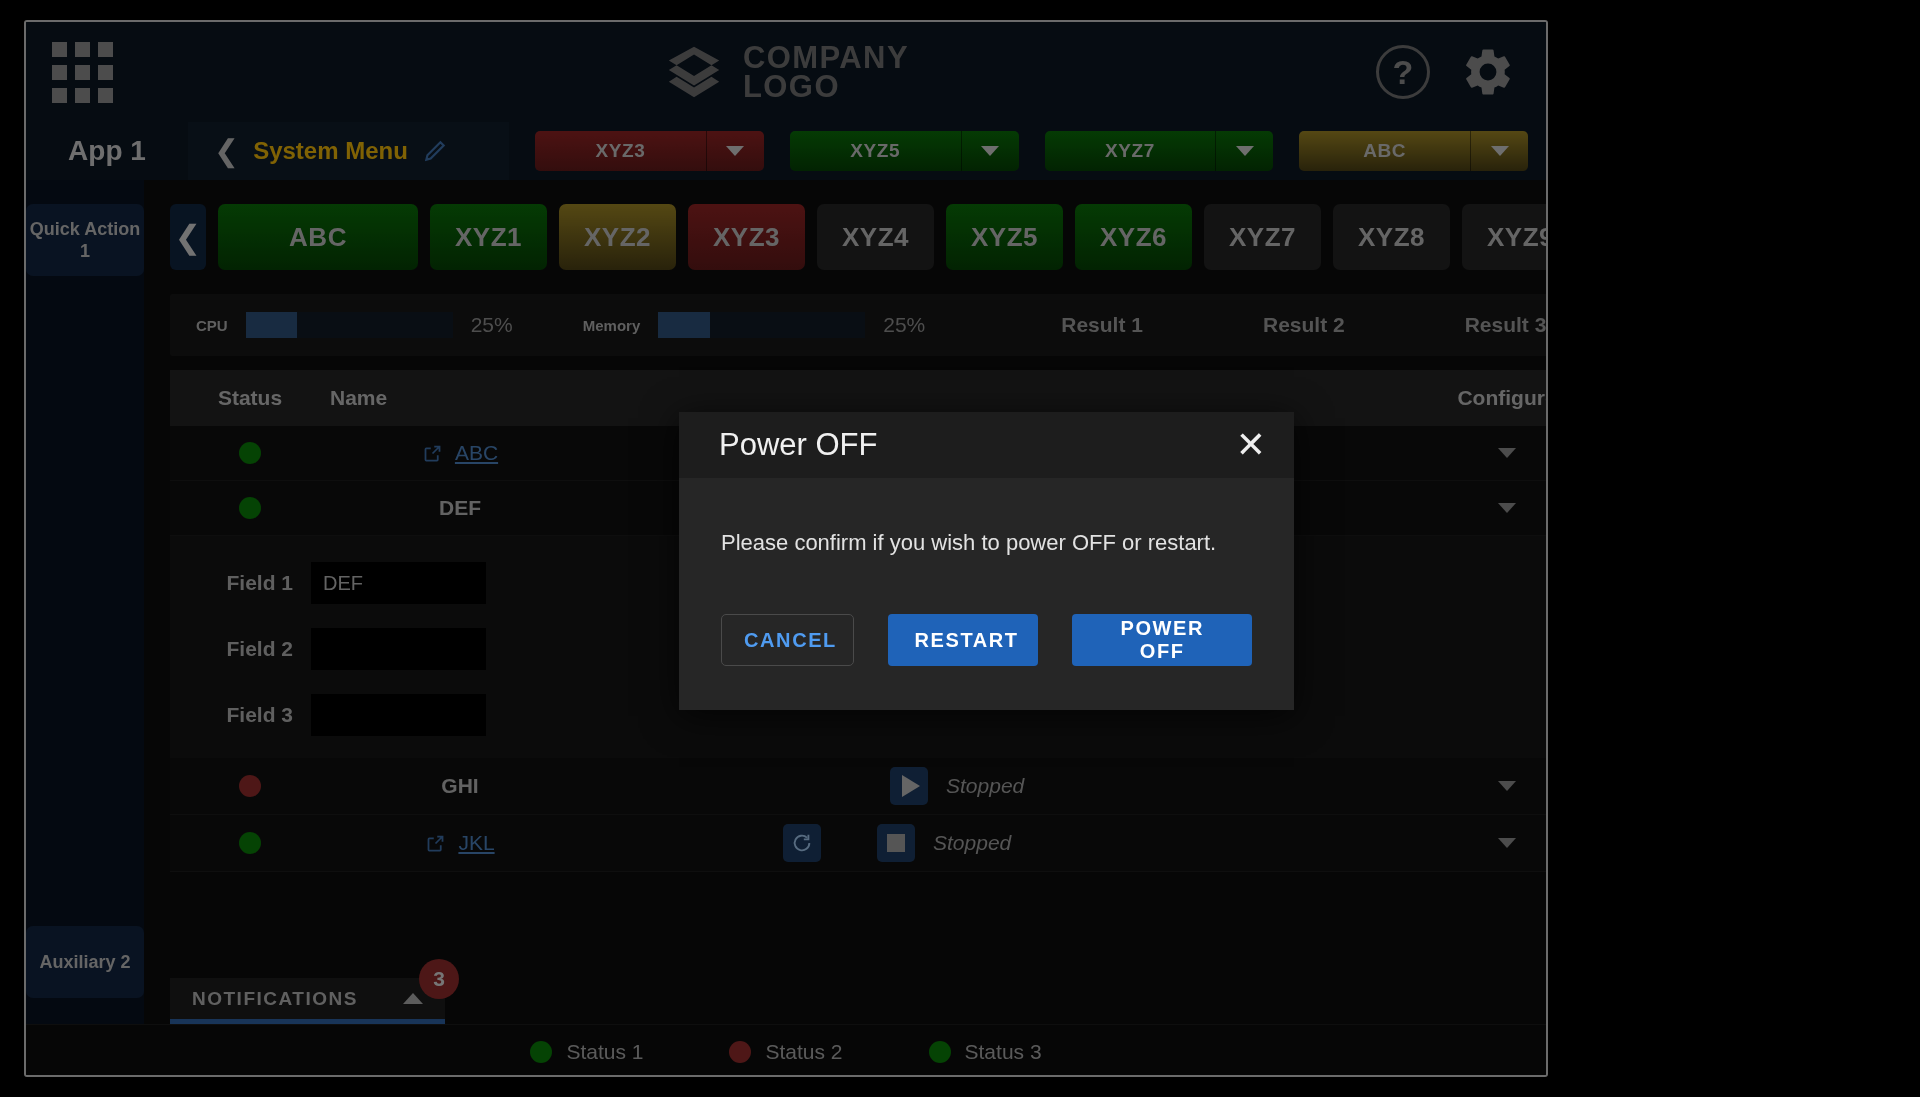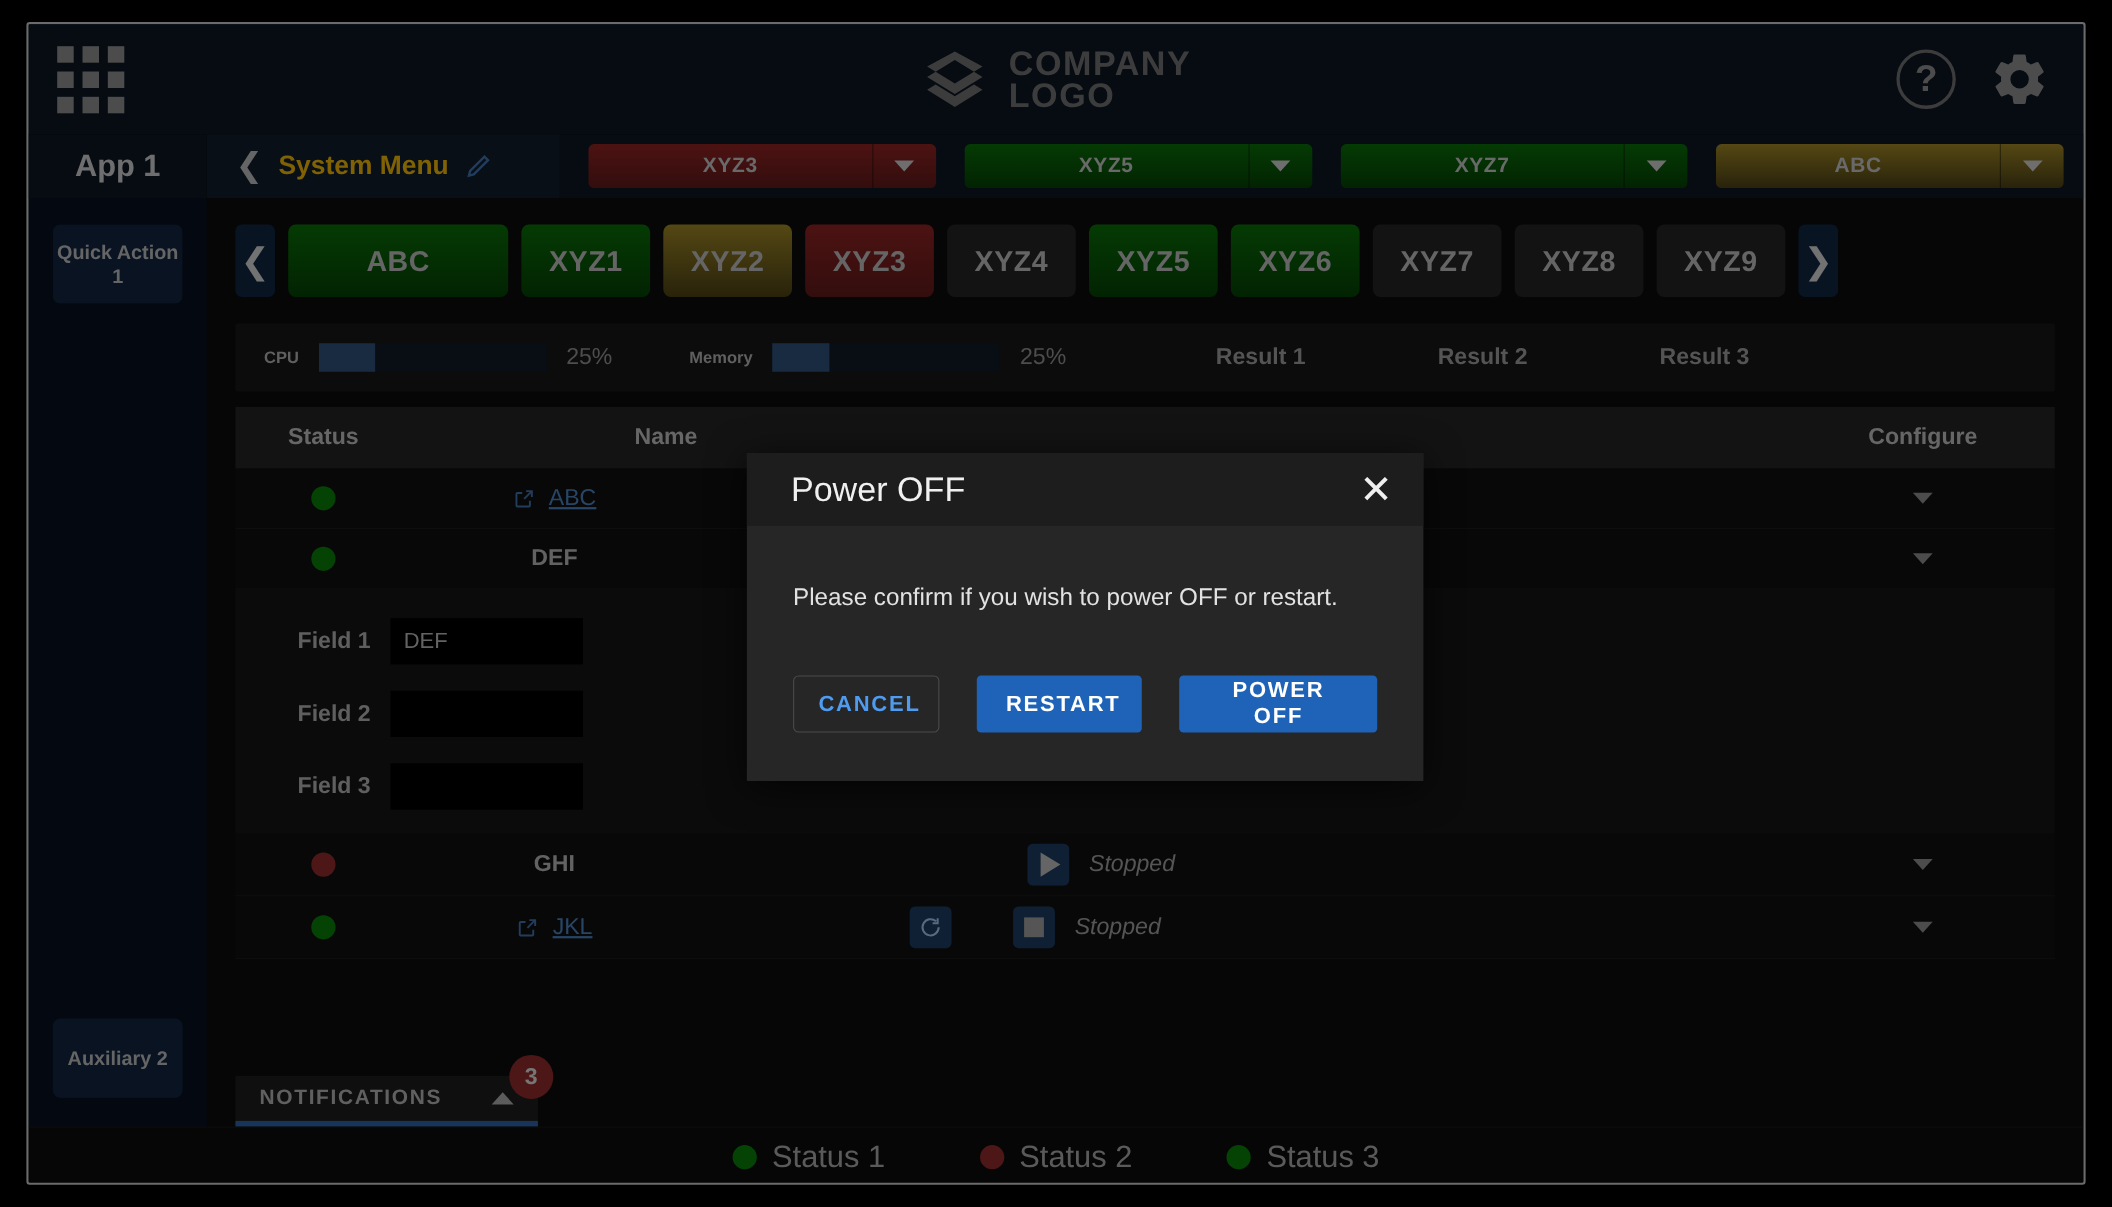--- a/index.html
+++ b/index.html
@@ -5,21 +5,21 @@
   * { box-sizing: border-box; margin: 0; padding: 0; }
   html, body {
     width: 1920px; height: 1097px;
     background: #000;
     font-family: "Liberation Sans", sans-serif;
     overflow: hidden;
   }
   .app-frame {
     position: absolute;
     left: 24px; top: 20px;
-    width: 1872px; height: 1057px;
+    width: 1524px; height: 1057px;
     background: #0c0c0c;
     border: 2px solid #6b6b6b;
     border-radius: 3px;
     overflow: hidden;
   }
 
   
   .topbar {
     position: relative;
     height: 100px;
@@ -160,21 +160,21 @@
   .metric-pct { color: #8d8d8d; font-size: 21px; }
   .result-label { color: #9a9a9a; font-size: 21px; font-weight: bold; }
 
   
   .table { margin: 14px 26px 0 26px; }
   .thead {
     height: 56px; background: #242424; display: flex; align-items: center;
     color: #bbbbbb; font-size: 21px; font-weight: bold;
   }
   .col-status   { width: 160px; text-align: center; }
-  .col-name     { width: 260px; text-align: right; }
+  .col-name     { width: 260px; text-align: left; }
   .col-mid      { flex: 1; }
   .col-config   { width: 240px; text-align: center; }
   .trow {
     height: 55px; display: flex; align-items: center; background: #101010;
     border-bottom: 1px solid #1b1b1b;
   }
   .dot { width: 22px; height: 22px; border-radius: 50%; display: inline-block; }
   .dot.green { background: #0a7a08; }
   .dot.red { background: #8e2b2b; }
   .cell-center { display: flex; align-items: center; justify-content: center; gap: 12px; }
@@ -237,21 +237,21 @@
     color: #d8d8d8; font-size: 21px; font-weight: bold;
     display: flex; align-items: center; justify-content: center;
   }
 
   
   .footer {
     height: 55px; background: #0c0c0c; border-top: 1px solid #1a1a1a;
     display: flex; align-items: center; justify-content: center; gap: 86px;
   }
   .fstat { display: flex; align-items: center; gap: 14px; }
-  .fstat span { color: #a5a5a5; font-size: 28px; }
+  .fstat span { color: #a5a5a5; font-size: 21px; }
 
   
   .scrim { position: absolute; inset: 0; background: rgba(0,0,0,.45); z-index: 40; }
   .modal {
     position: absolute; z-index: 50;
     left: 653px; top: 390px; width: 615px;
     background: #262626; box-shadow: 0 6px 34px rgba(0,0,0,.7);
   }
   .modal-head {
     height: 66px; background: #1d1d1d;

